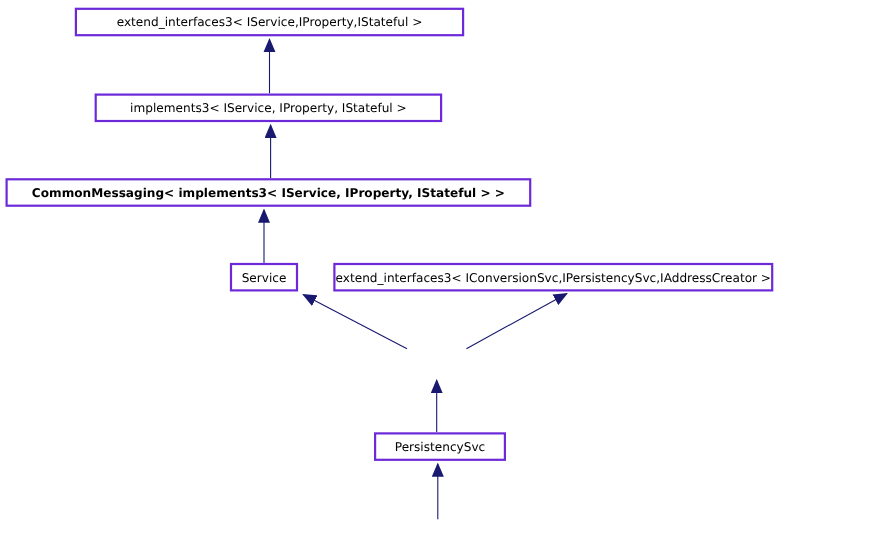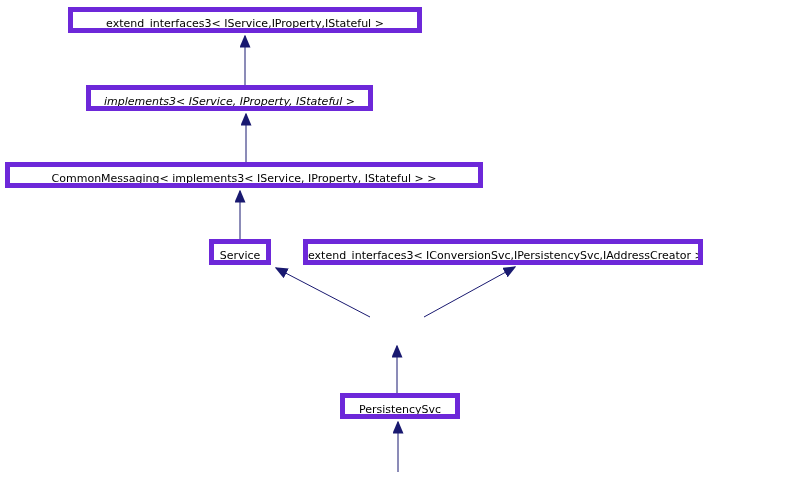--- a/index.html
+++ b/index.html
@@ -19,37 +19,37 @@
     left: 0;
     top: 0;
     width: 800px;
     height: 504px;
     pointer-events: none;
   }
   .node {
     position: absolute;
     box-sizing: border-box;
     height: 26px;
-    border: 5px solid #6d28d9;
+    border: 2px solid #6d28d9;
     background: #ffffff;
     color: #000000;
     font-size: 11px;
     line-height: 24px;
     text-align: center;
     white-space: nowrap;
     overflow: hidden;
     cursor: pointer;
   }
   .node.current {
     background: #c0c0c0;
     cursor: default;
   }
   #n0 { left: 68px;  top: 7px;   width: 354px; }
-  #n1 { left: 86px;  top: 85px;  width: 287px; font-style: italic; }
-  #n2 { left: 5px;   top: 162px; width: 478px; }
+  #n1 { left: 86px;  top: 85px;  width: 316px; }
+  #n2 { left: 5px;   top: 162px; width: 478px; font-weight: bold; }
   #n3 { left: 209px; top: 239px; width: 62px;  }
   #n4 { left: 303px; top: 239px; width: 400px; }
   #n5 { left: 152px; top: 317px; width: 490px; }
   #n6 { left: 340px; top: 393px; width: 120px; }
   #n7 { left: 326px; top: 472px; width: 144px; }
 </style>
 </head>
 <body>
 
 <div class="canvas">

